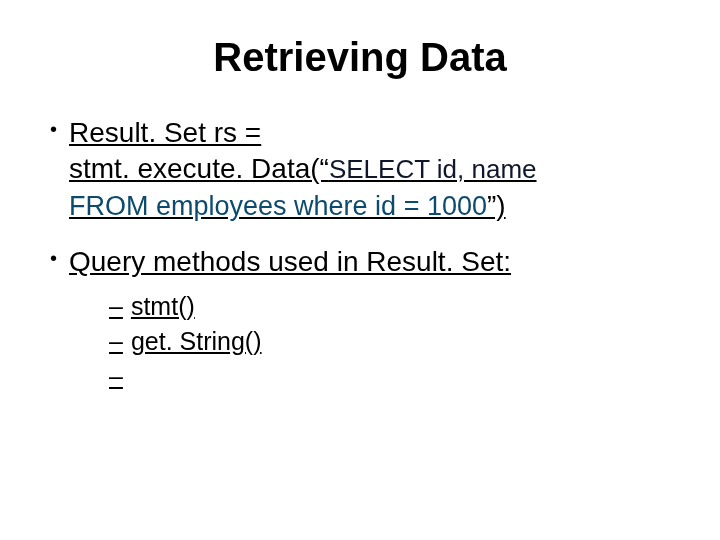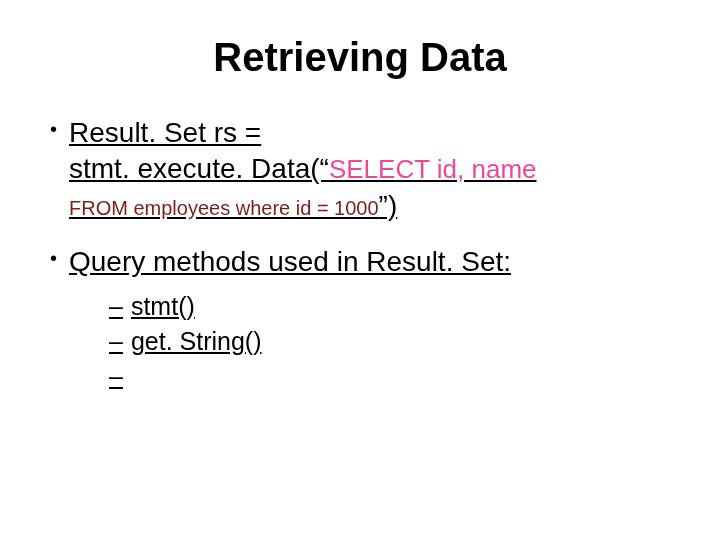--- a/index.html
+++ b/index.html
@@ -35,26 +35,26 @@
       font-size: 20px;
       margin-right: 12px;
       line-height: 1.4;
     }
     .bullet-content {
       font-size: 28px;
       line-height: 1.3;
       text-decoration: underline;
     }
     .sql-text {
-      color: #ec4899;
+      color: #0f172a;
       font-size: 26px;
     }
     .sql-text-smaller {
-      color: #7f1d1d;
-      font-size: 20px;
+      color: #0c4a6e;
+      font-size: 27px;
     }
     .closing {
       font-size: 28px;
       color: #000;
     }
     .sub-list {
       list-style: none;
       padding-left: 40px;
       margin-top: 8px;
     }

